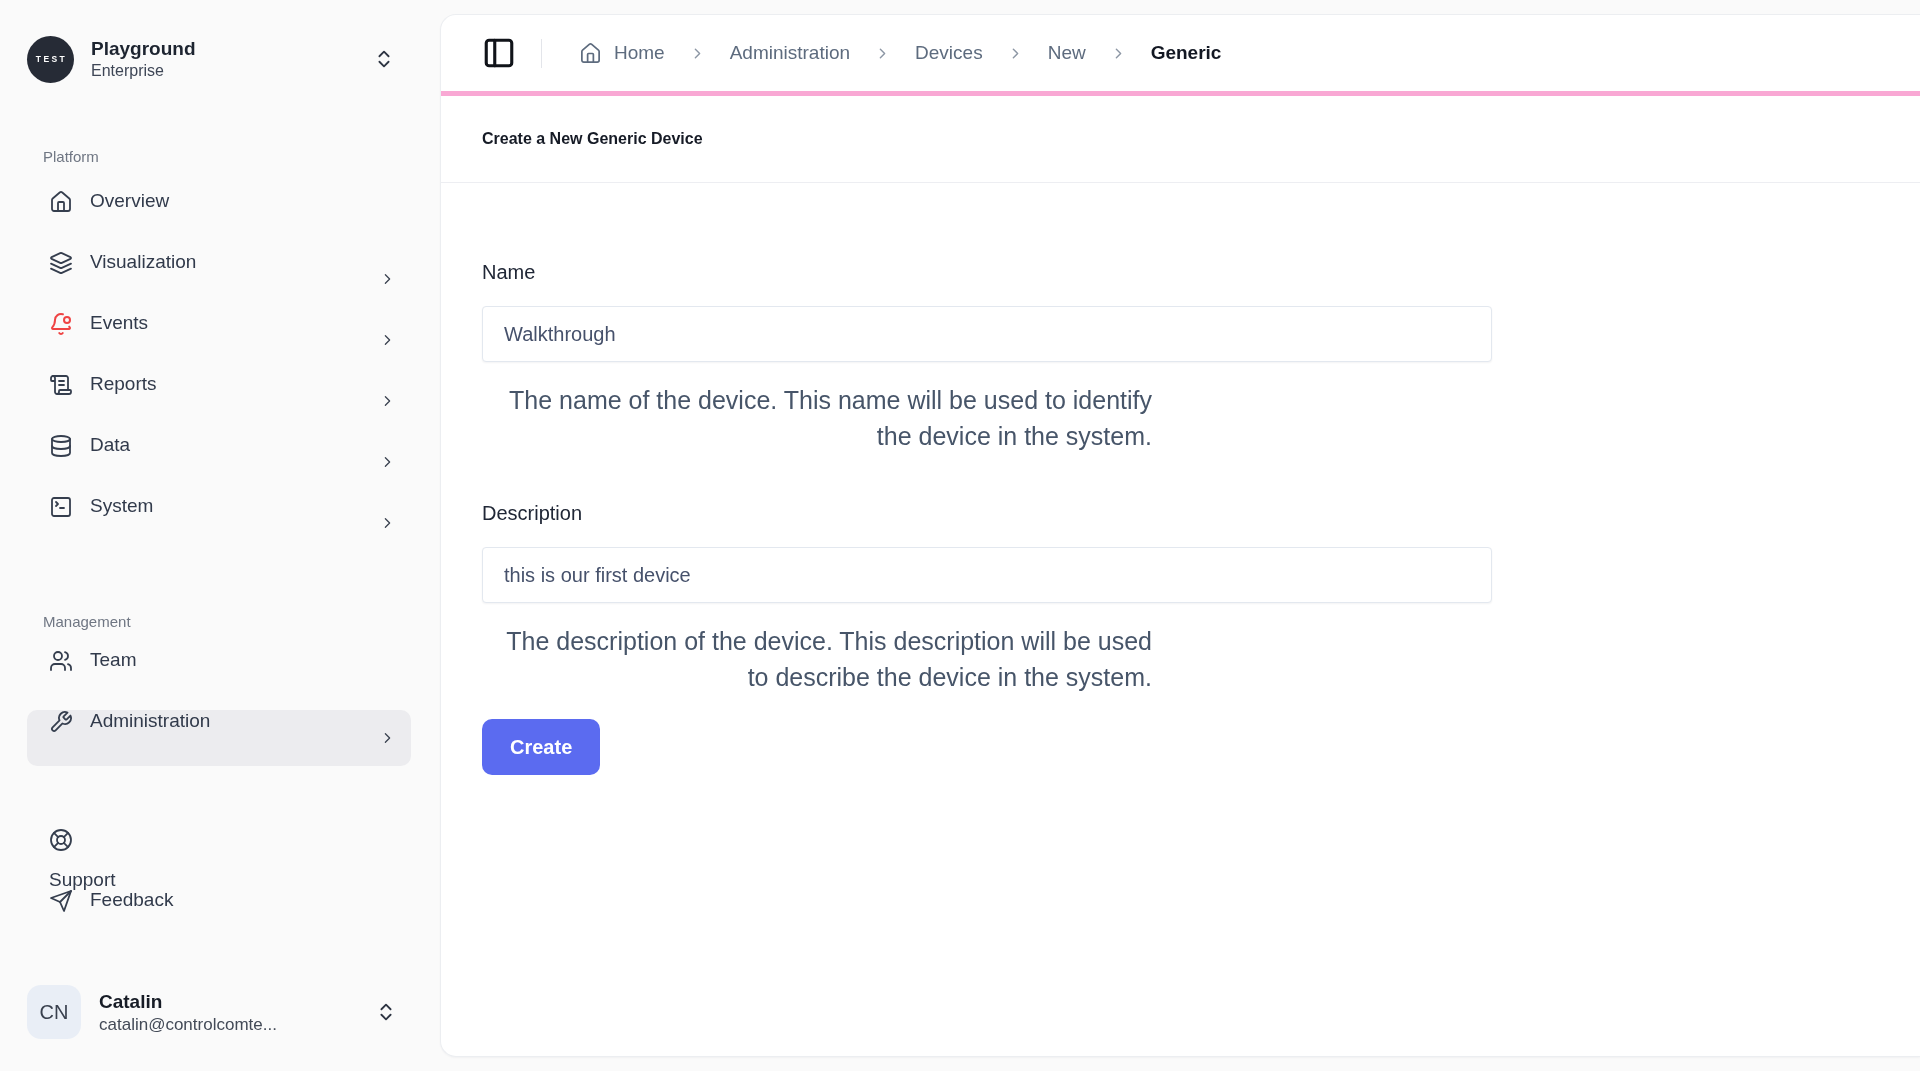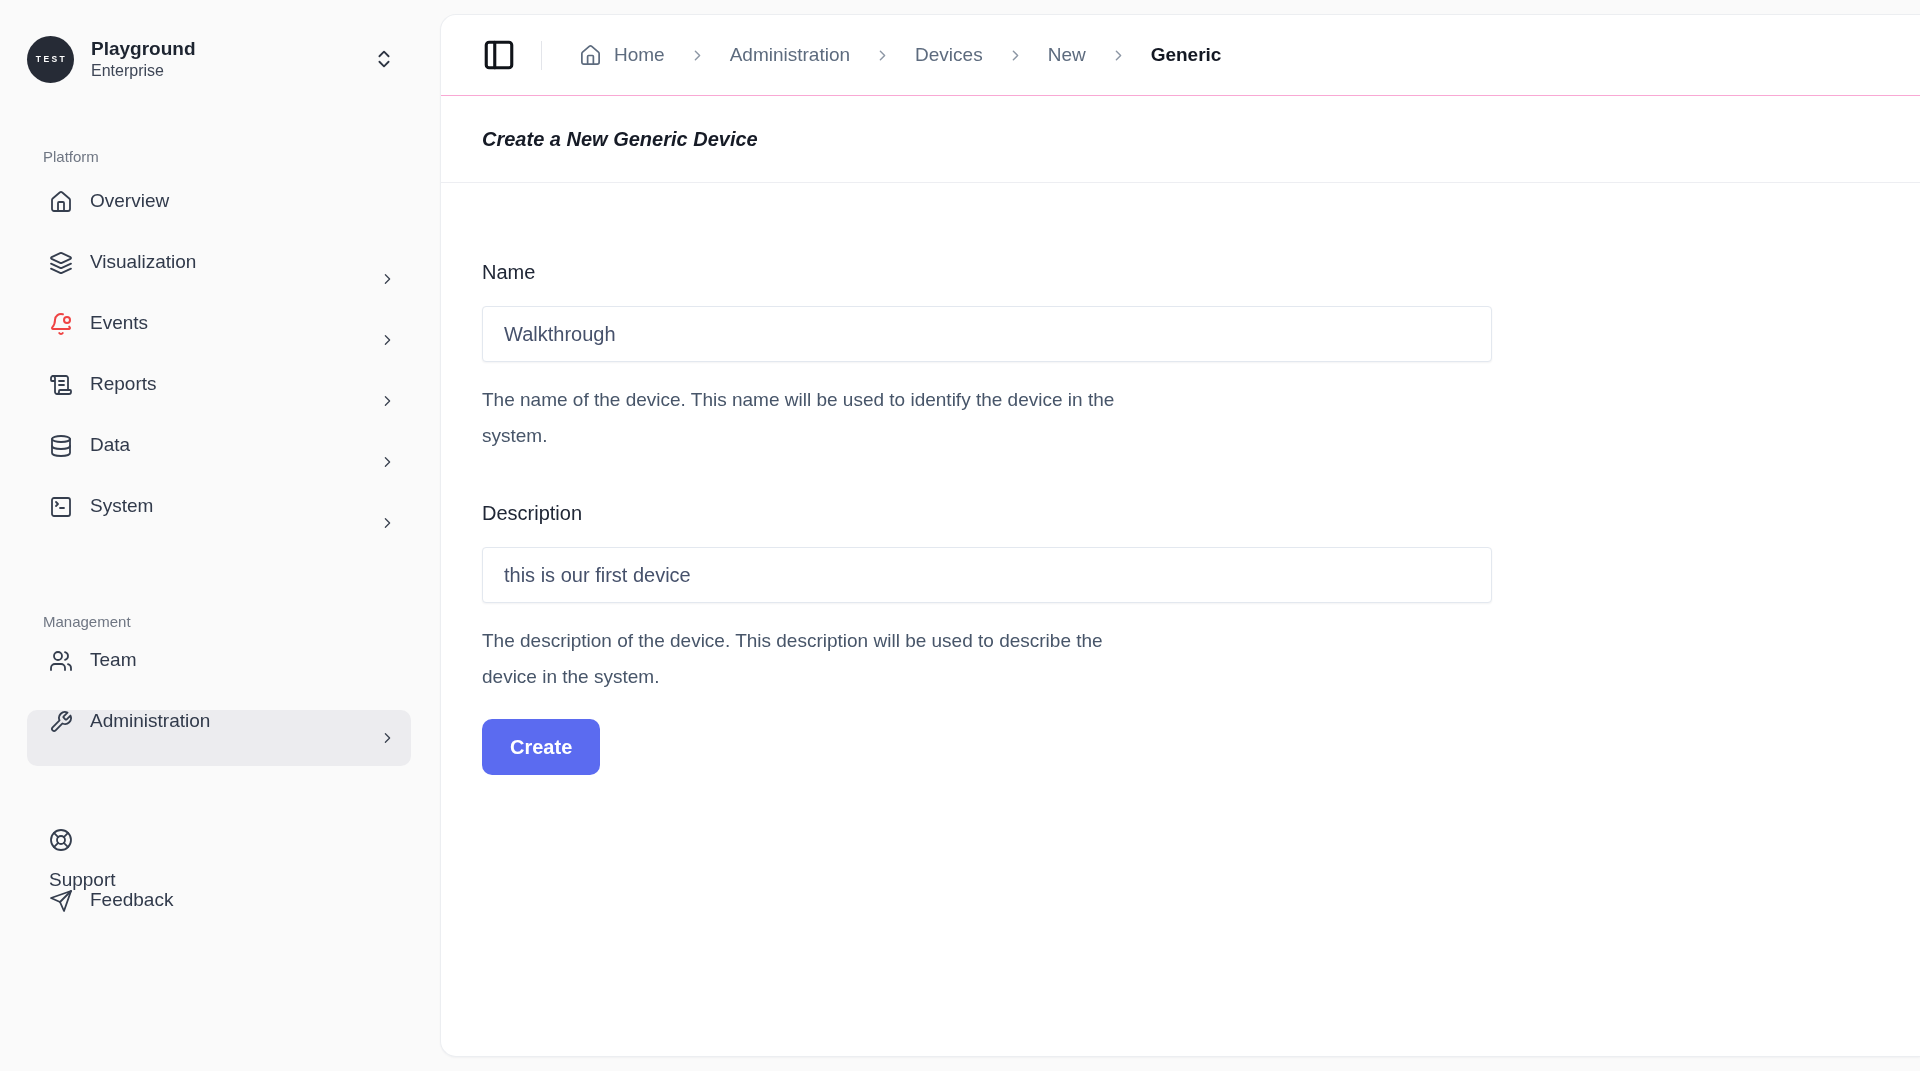--- a/index.html
+++ b/index.html
@@ -60,41 +60,41 @@
   
   .card {
     flex:1; margin:14px 0; background:#ffffff;
     border:1px solid #eceef1; border-right:none;
     border-radius:16px 0 0 16px; overflow:hidden;
     box-shadow:0 1px 2px rgba(16,24,40,.04);
     display:flex; flex-direction:column;
   }
   .card-header {
     height:81px; flex:0 0 81px; display:flex; align-items:center;
-    padding:0 41px; border-bottom:1px solid #f9a8d4;
+    padding:0 41px; border-bottom:5px solid #f9a8d4;
   }
   .toggle-btn { background:none; border:none; cursor:pointer; padding:0; color:#101319;
     display:flex; align-items:center; margin-right:25px; }
   .vdiv { width:1px; height:29px; background:#e3e5ea; margin-right:37px; }
   .crumbs { display:flex; align-items:center; gap:24px; font-size:19px; }
   .crumb { display:flex; align-items:center; gap:12px; color:#5d6b7e; background:none;
     border:none; cursor:pointer; font-family:inherit; font-size:19px; padding:0; }
   .crumb-sep { color:#8d97a5; display:flex; }
   .crumb-current { color:#131823; font-weight:700; }
   .title-row { padding:29px 41px; border-bottom:1px solid #edeef2; }
-  .page-title { font-size:20px; font-weight:700; color:#161b26; line-height:28px;font-style:italic; }
+  .page-title { font-size:16px; font-weight:700; color:#161b26; line-height:28px; }
   .form-area { padding:76px 41px; }
   .field-label { display:block; font-size:20px; font-weight:500; color:#202736;
     line-height:26px; margin-bottom:21px; }
   .text-input {
     width:1010px; height:56px; border:1px solid #e3e8ef; border-radius:4px;
     padding:0 21px; font-family:inherit; font-size:20px; color:#46516b;
     background:#fff; box-shadow:0 1px 2px rgba(16,24,40,.05); outline:none;
   }
-  .help { margin-top:20px; font-size:19px; line-height:36px; color:#475569; max-width:670px; }
+  .help { margin-top:20px; font-size:25px; line-height:36px; color:#475569; max-width:670px;text-align:right; }
   .group-desc { margin-top:46px; }
   .submit-btn {
     margin-top:24px; height:56px; padding:0 28px; border:none; border-radius:10px;
     background:#5b6bf0; color:#ffffff; font-family:inherit; font-size:20px;
     font-weight:600; cursor:pointer;
   }
   svg { display:block; }
 </style>
 </head>
 <body>
@@ -252,20 +252,33 @@
   <button class="nav-item">
     <span class="icn">
       <svg width="24" height="24" viewBox="0 0 24 24" fill="none" stroke="currentColor" stroke-width="1.8" stroke-linecap="round" stroke-linejoin="round">
           <path d="m22 2-7 20-4-9-9-4Z"></path>
           <path d="M22 2 11 13"></path>
         </svg>
     </span>
     <span>Feedback</span>
   </button>
 
+  <button class="user">
+    <span class="avatar">CN</span>
+    <span class="user-text">
+      <span class="user-name">Catalin</span>
+      <span class="user-email">catalin@controlcomte...</span>
+    </span>
+    <span class="updown" style="right:14px;">
+      <svg width="22" height="22" viewBox="0 0 24 24" fill="none" stroke="currentColor" stroke-width="2" stroke-linecap="round" stroke-linejoin="round">
+          <path d="m7 15 5 5 5-5"></path>
+          <path d="m7 9 5-5 5 5"></path>
+        </svg>
+    </span>
+  </button>
 </aside>
 
 <main class="card">
   <div class="card-header">
     <button class="toggle-btn">
       <span>
         <svg width="34" height="34" viewBox="0 0 24 24" fill="none" stroke="currentColor" stroke-width="2.2" stroke-linecap="round" stroke-linejoin="round">
             <rect x="3" y="3" width="18" height="18" rx="2"></rect>
             <path d="M9 3v18"></path>
           </svg>

